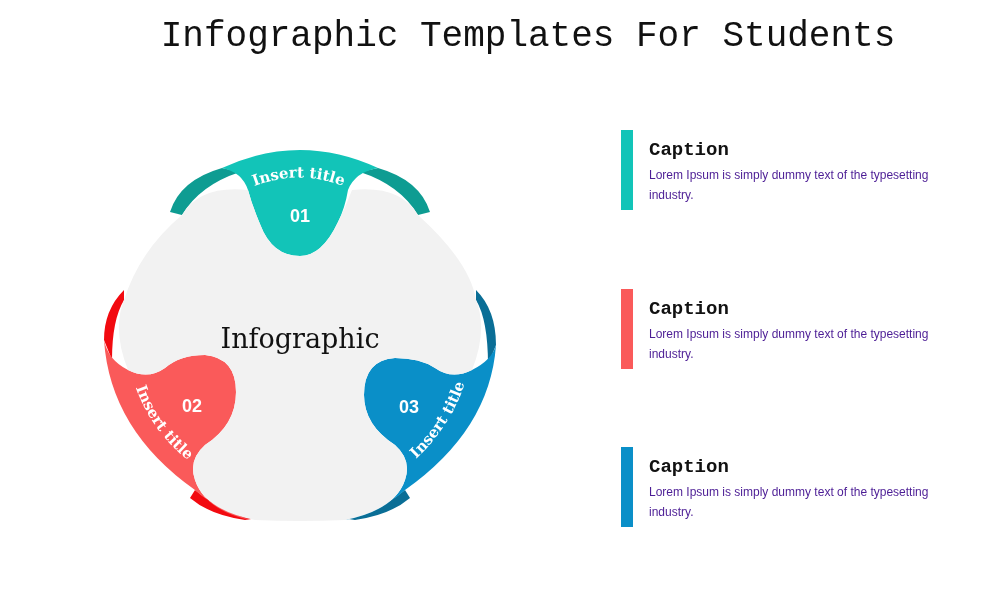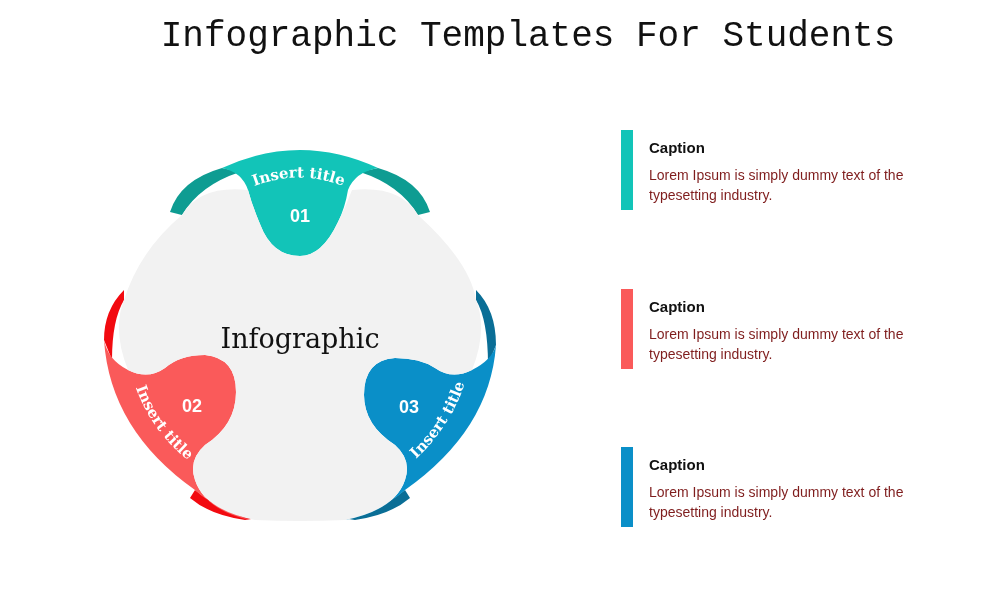--- a/index.html
+++ b/index.html
@@ -8,25 +8,25 @@
     position: absolute; left: 0; top: 16px; width: 1056px; text-align: center;
     font-family: "DejaVu Serif", "Liberation Serif", serif;
     font-size: 32px; color: #111; letter-spacing: 0px;
   }
   .title span { font-family: Liberation Mono, monospace; font-size: 36px; }
   svg.diagram { position: absolute; left: 0; top: 0; }
   .caption-block { position: absolute; left: 621px; width: 340px; height: 80px; }
   .caption-bar { position: absolute; left: 0; top: 0; width: 12px; height: 80px; }
   .caption-title {
     position: absolute; left: 28px; top: 9px;
-    font-family: Liberation Sans, sans-serif; font-weight: bold; font-size: 15px; color: #111;
+    font-family: Liberation Mono, monospace; font-weight: bold; font-size: 19px; color: #111;
   }
   .caption-text {
     position: absolute; left: 28px; top: 35px; width: 300px;
-    font-family: "Liberation Sans", sans-serif; font-size: 14px; line-height: 20px; color: #7f1d1d;
+    font-family: "Liberation Sans", sans-serif; font-size: 12px; line-height: 20px; color: #4c1d95;
   }
   .center-label {
     font-family: "DejaVu Serif", "Liberation Serif", serif;
   }
 </style>
 </head>
 <body>
 
 <div class="title" style="left:0;width:1056px;">
   <span>Infographic Templates For Students</span>

